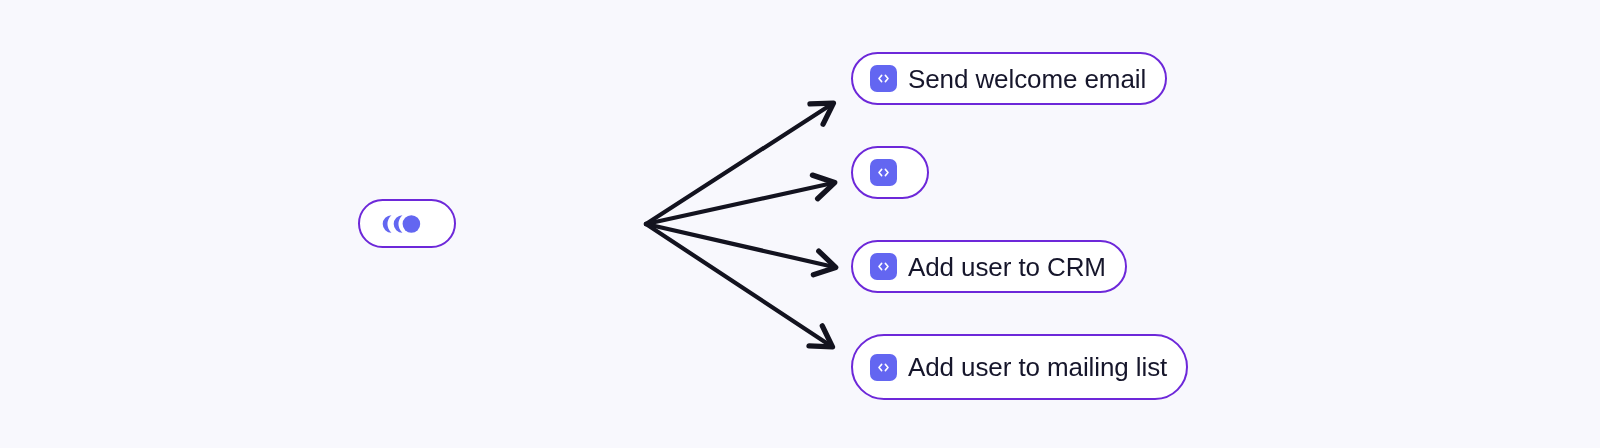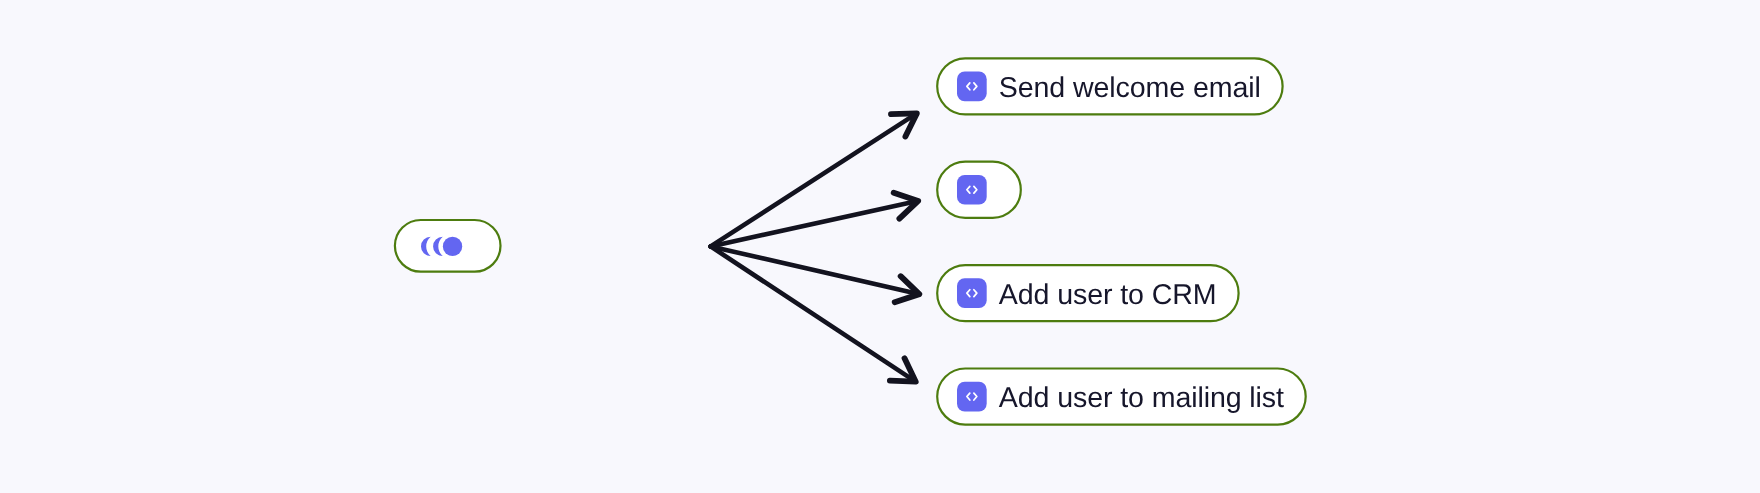--- a/index.html
+++ b/index.html
@@ -27,21 +27,21 @@
     width: 1600px;
     height: 448px;
     pointer-events: none;
   }
   .node {
     position: absolute;
     display: flex;
     align-items: center;
     box-sizing: border-box;
     background: #ffffff;
-    border: 2px solid #4d7c0f;
+    border: 2px solid #6d28d9;
     border-radius: 999px;
     height: 49px;
     padding: 0 19px 0 17px;
     white-space: nowrap;
   }
   .node-label {
     font-size: 26px;
     line-height: 1;
     color: #16162b;
     letter-spacing: -0.1px;
@@ -121,21 +121,21 @@
       </div>
       <div class="node" style="left: 851px; top: 240px; height: 53px; align-items: center;">
         <span class="action-icon">
           <svg viewBox="0 0 24 24" width="17" height="17" aria-hidden="true">
             <path d="M9.4 7.6 L5.6 12 L9.4 16.4" fill="none" stroke="#ffffff" stroke-width="2.2" stroke-linecap="round" stroke-linejoin="round"></path>
             <path d="M14.6 7.6 L18.4 12 L14.6 16.4" fill="none" stroke="#ffffff" stroke-width="2.2" stroke-linecap="round" stroke-linejoin="round"></path>
           </svg>
         </span>
         <span class="node-label">Add user to CRM</span>
       </div>
-      <div class="node" style="left: 851px; top: 334px; height: 53px;">
+      <div class="node" style="left: 851px; top: 334px; height: 66px;">
         <span class="action-icon">
           <svg viewBox="0 0 24 24" width="17" height="17" aria-hidden="true">
             <path d="M9.4 7.6 L5.6 12 L9.4 16.4" fill="none" stroke="#ffffff" stroke-width="2.2" stroke-linecap="round" stroke-linejoin="round"></path>
             <path d="M14.6 7.6 L18.4 12 L14.6 16.4" fill="none" stroke="#ffffff" stroke-width="2.2" stroke-linecap="round" stroke-linejoin="round"></path>
           </svg>
         </span>
         <span class="node-label">Add user to mailing list</span>
       </div>
     </div>
 

